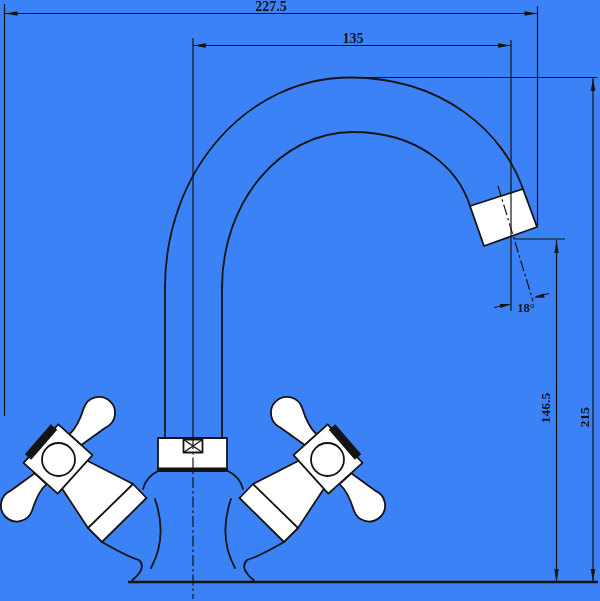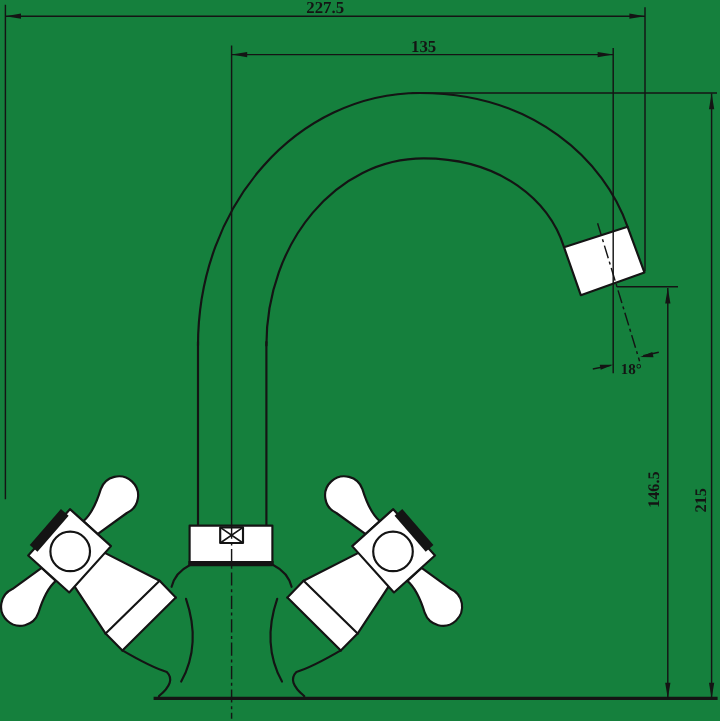--- a/index.html
+++ b/index.html
@@ -1,16 +1,16 @@
 <!DOCTYPE html>
 <html><head>
 <meta charset="utf-8">
 <style>
   html,body{margin:0;padding:0;background:#ffffff;}
-  .sheet{position:relative;width:600px;height:601px;background:#15803d;overflow:hidden;}
+  .sheet{position:relative;width:600px;height:601px;background:#3b82f6;overflow:hidden;}
   svg{display:block;}
   svg text{
     font-family:"Liberation Serif", serif;
     font-weight:bold;
     fill:#141414;
   }
   .ink{stroke:#141414;fill:none;}
   .body-line{stroke-width:1.8;stroke-linecap:round;stroke-linejoin:round;}
   .dim-line{stroke-width:1.2;}
   .thick{stroke-width:2.6;}

